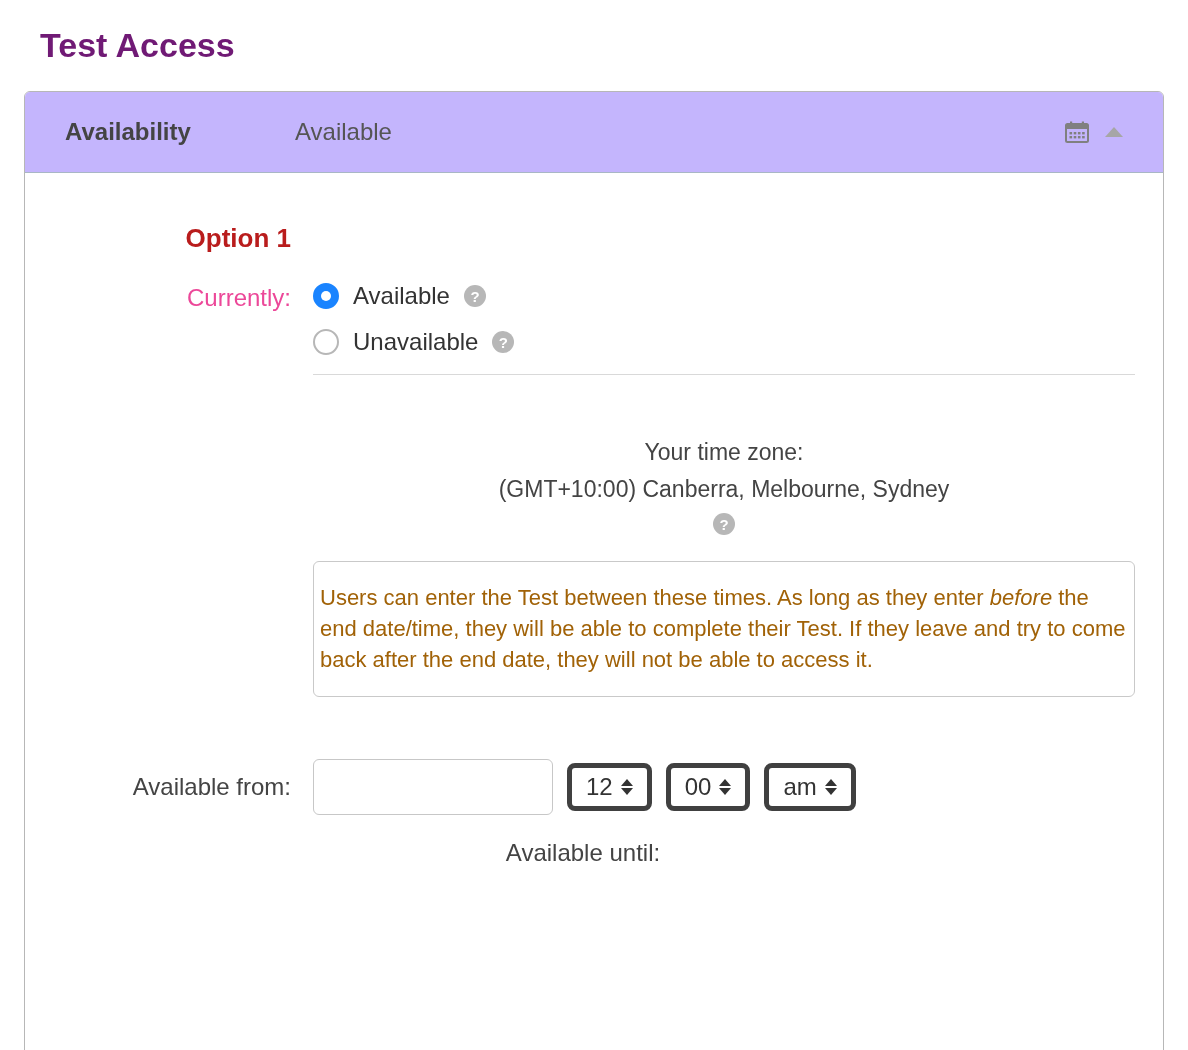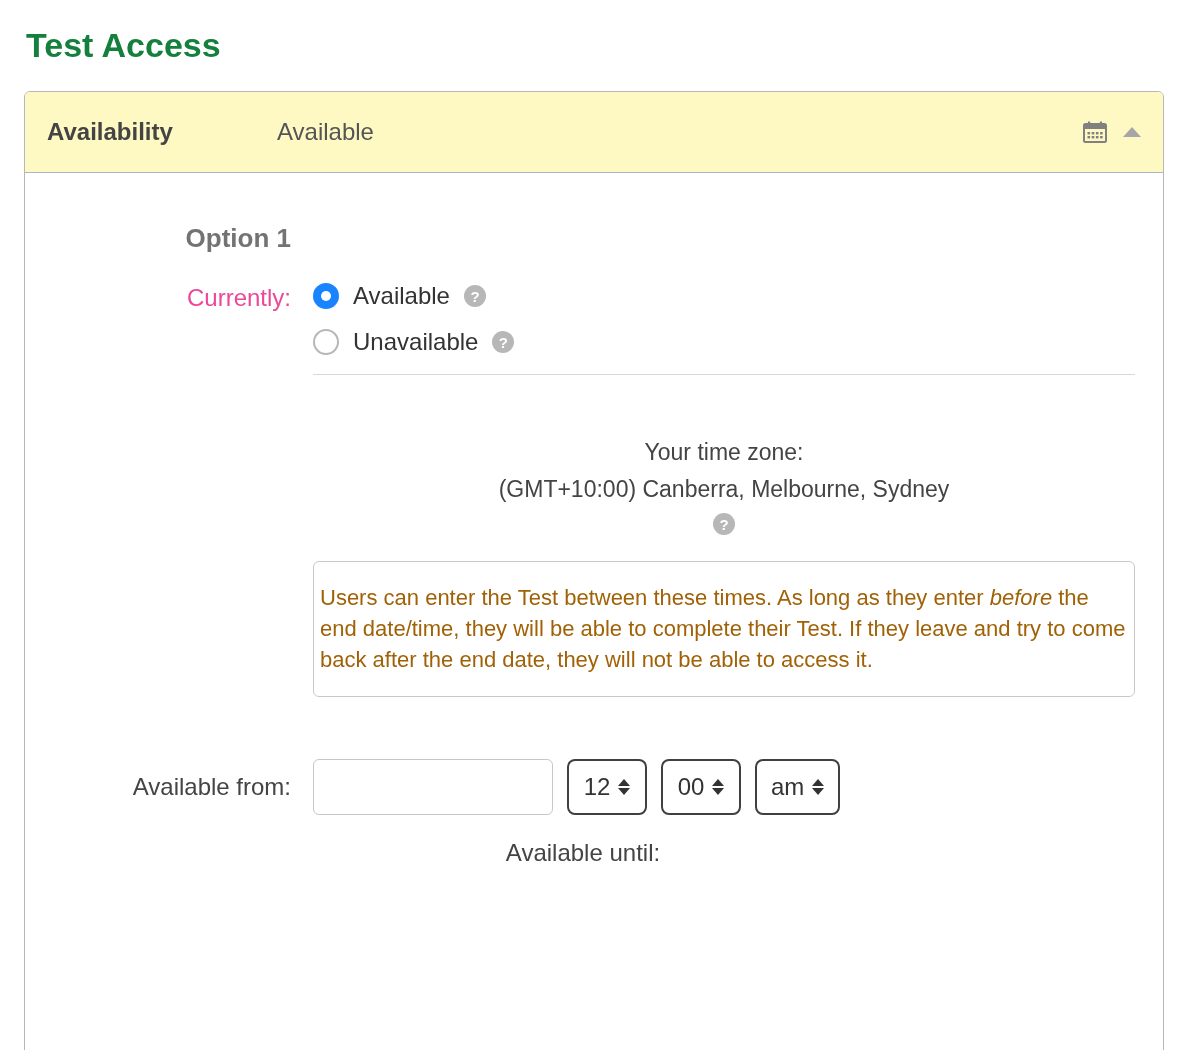--- a/index.html
+++ b/index.html
@@ -9,34 +9,34 @@
     font-family: Arial, Helvetica, sans-serif;
     color: #333;
     background: #fff;
   }
   .page {
     padding: 20px 24px 24px 24px;
   }
   h1.page-title {
     font-size: 34px;
     font-weight: 700;
-    margin: 6px 0 26px 2px;
-    color: #15803d;
+    margin: 6px 0 26px 16px;
+    color: #701a75;
   }
   .panel {
     border: 1px solid #b7b7b7;
     border-radius: 6px;
     overflow: hidden;
   }
   .panel-header {
-    background: #fef9c3;
+    background: #c4b5fd;
     border-bottom: 1px solid #a9b7c5;
     display: flex;
     align-items: center;
-    padding: 26px 22px;
+    padding: 26px 40px;
   }
   .panel-header .hlabel {
     font-size: 24px;
     font-weight: 700;
     color: #444;
     width: 230px;
     flex: 0 0 230px;
   }
   .panel-header .hvalue {
     font-size: 24px;
@@ -79,21 +79,21 @@
   }
   .section-label.bold { font-weight: 700; color: #333; font-size: 26px; }
   .section-content {
     flex: 1 1 auto;
   }
 
   .option-heading-row { margin-bottom: 28px; }
   .option-heading {
     font-size: 26px;
     font-weight: 700;
-    color: #737373;
+    color: #b91c1c;
   }
 
   .radio-line {
     display: flex;
     align-items: center;
     gap: 14px;
     font-size: 24px;
     color: #333;
     margin-bottom: 18px;
   }
@@ -192,22 +192,22 @@
     font-size: 22px;
     padding: 0 12px;
     color: #333;
     background: #fff;
   }
   .select {
     display: inline-flex;
     align-items: center;
     justify-content: center;
     gap: 8px;
-    height: 56px;
-    border: 2px solid #404040;
+    height: 48px;
+    border: 5px solid #404040;
     border-radius: 8px;
     padding: 0 14px;
     font-size: 24px;
     color: #333;
     background: #fff;
     cursor: pointer;
     min-width: 80px;
   }
   .select .sort-icon {
     display: inline-flex;

